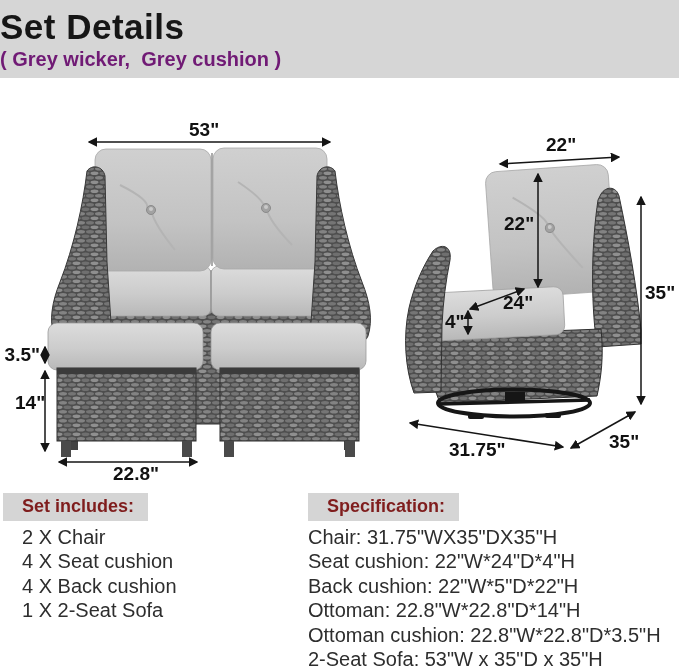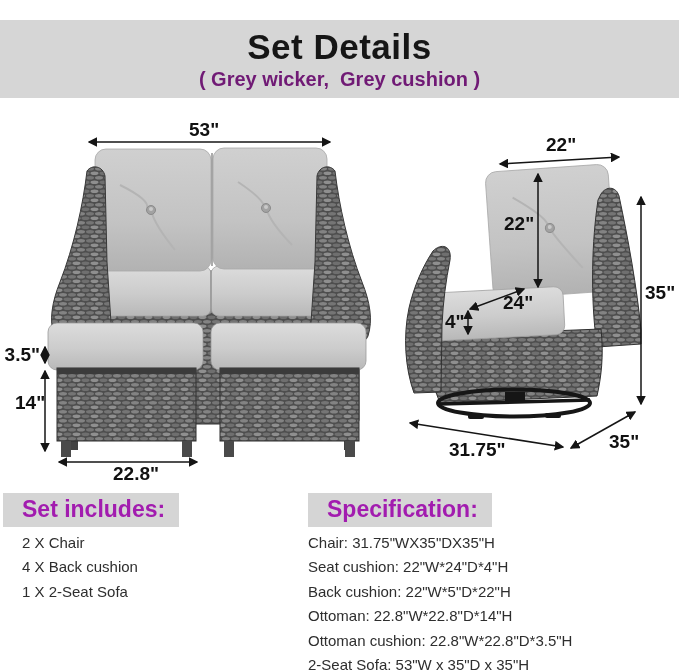--- a/index.html
+++ b/index.html
@@ -4,46 +4,46 @@
 <style>
   html,body{margin:0;padding:0;}
   body{
     width:679px;height:672px;position:relative;overflow:hidden;
     background:#ffffff;
     font-family:"Liberation Sans","DejaVu Sans",sans-serif;
     -webkit-font-smoothing:antialiased;
   }
   .header{
     position:absolute;left:0;top:0;width:679px;height:78px;
-    background:#d6d6d6;text-align:center;margin-top:20px;
+    background:#d6d6d6;text-align:left;
   }
   .title{
     display:block;padding-top:7px;
     font-size:35px;font-weight:700;color:#161616;letter-spacing:.5px;
   }
   .subtitle{
     display:block;margin-top:1px;
     font-size:20px;font-weight:700;color:#701a75;white-space:pre;
   }
   .scene{position:absolute;left:0;top:0;width:679px;height:672px;}
   svg.illustration{position:absolute;left:0;top:0;}
   .dim{
     position:absolute;font-size:19px;font-weight:700;color:#111;
     white-space:pre;line-height:19px;
   }
   .dim.right-align{text-align:right;}
   .section{position:absolute;}
   .section-heading{
-    display:inline-block;background:#d5d5d5;color:#a21caf;
-    font-size:23px;font-weight:700;
+    display:inline-block;background:#d5d5d5;color:#7f1d1d;
+    font-size:18px;font-weight:700;
     padding:3px 14px 4px 19px;
   }
   .section-items{margin-top:4px;}
   .section-items .item{
-    font-size:15px;color:#2e2e2e;line-height:24.4px;white-space:pre;
+    font-size:20px;color:#2e2e2e;line-height:24.4px;white-space:pre;
   }
   .includes{left:3px;top:493px;}
   .includes .section-items{padding-left:19px;}
   .spec{left:308px;top:493px;}
 </style>
 </head>
 <body>
 
 <div class="header">
   <span class="title">Set Details</span>
@@ -172,20 +172,21 @@
   <span class="dim" style="left:445px;top:312px;">4"</span>
   <span class="dim" style="left:645px;top:283px;">35"</span>
   <span class="dim" style="left:449px;top:440px;">31.75"</span>
   <span class="dim" style="left:609px;top:432px;">35"</span>
 </div>
 
 <div class="section includes">
   <span class="section-heading">Set includes:</span>
   <div class="section-items">
     <div class="item">2 X Chair</div>
+    <div class="item">4 X Seat cushion</div>
     <div class="item">4 X Back cushion</div>
     <div class="item">1 X 2-Seat Sofa</div>
   </div>
 </div>
 
 <div class="section spec">
   <span class="section-heading">Specification:</span>
   <div class="section-items">
     <div class="item">Chair: 31.75"WX35"DX35"H</div>
     <div class="item">Seat cushion: 22"W*24"D*4"H</div>

